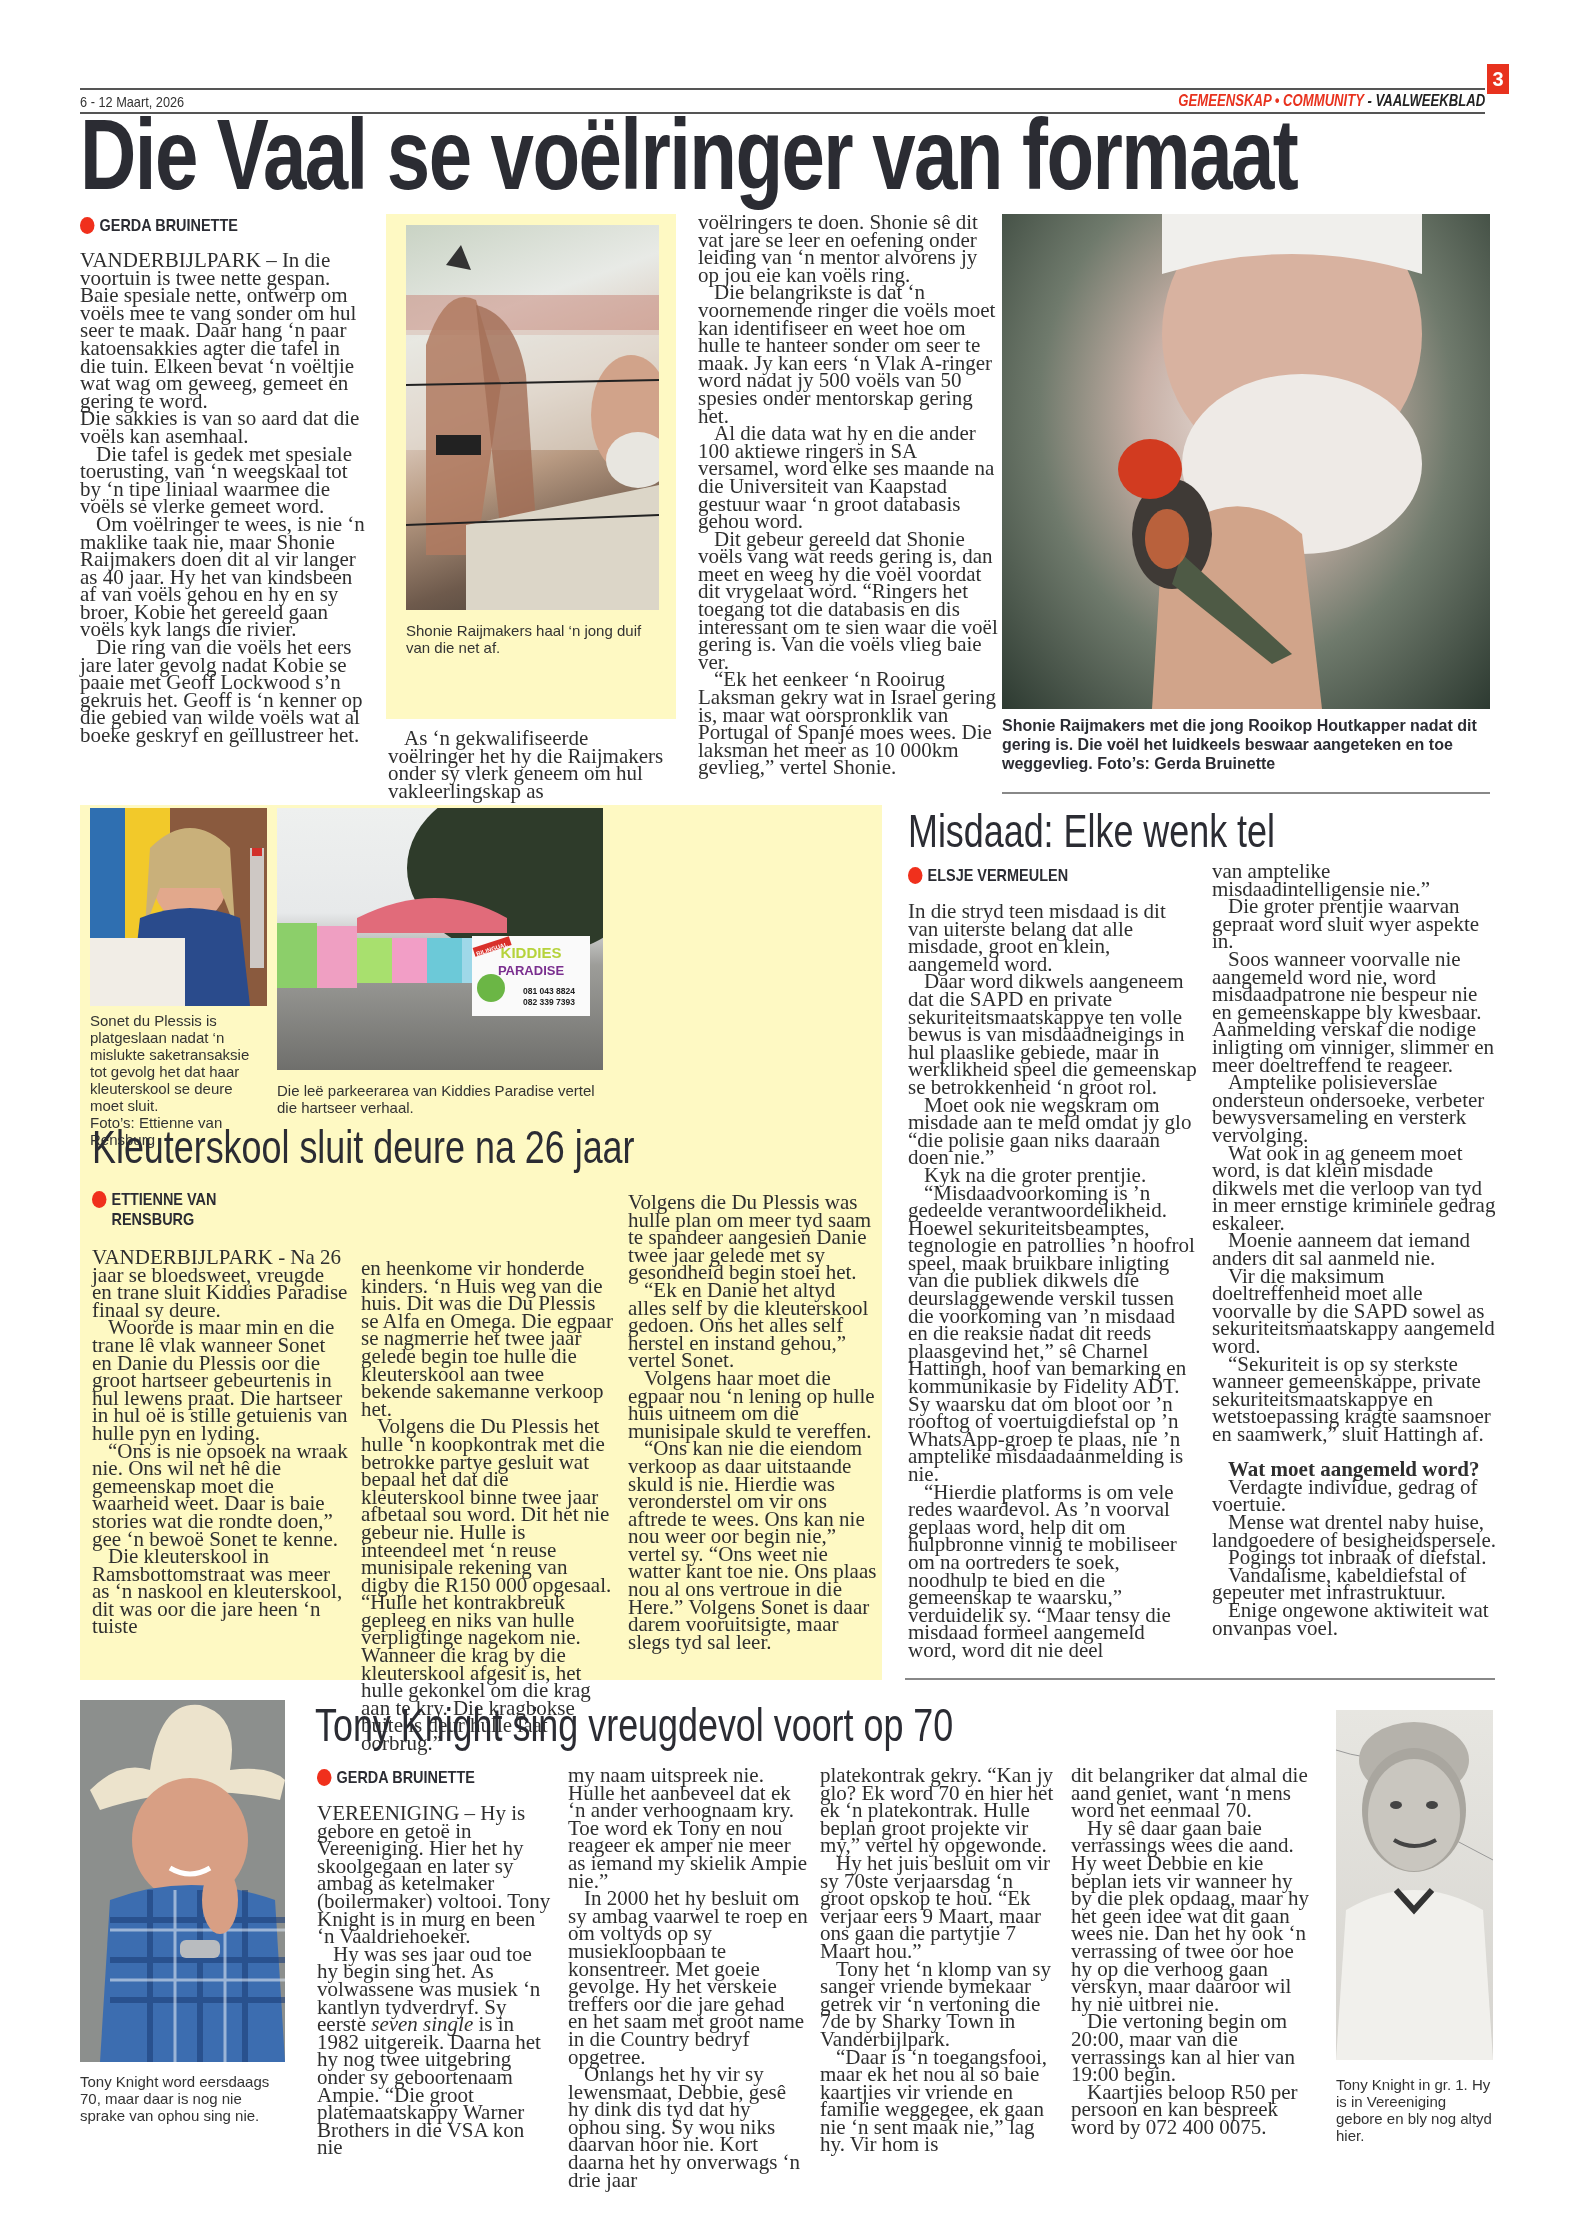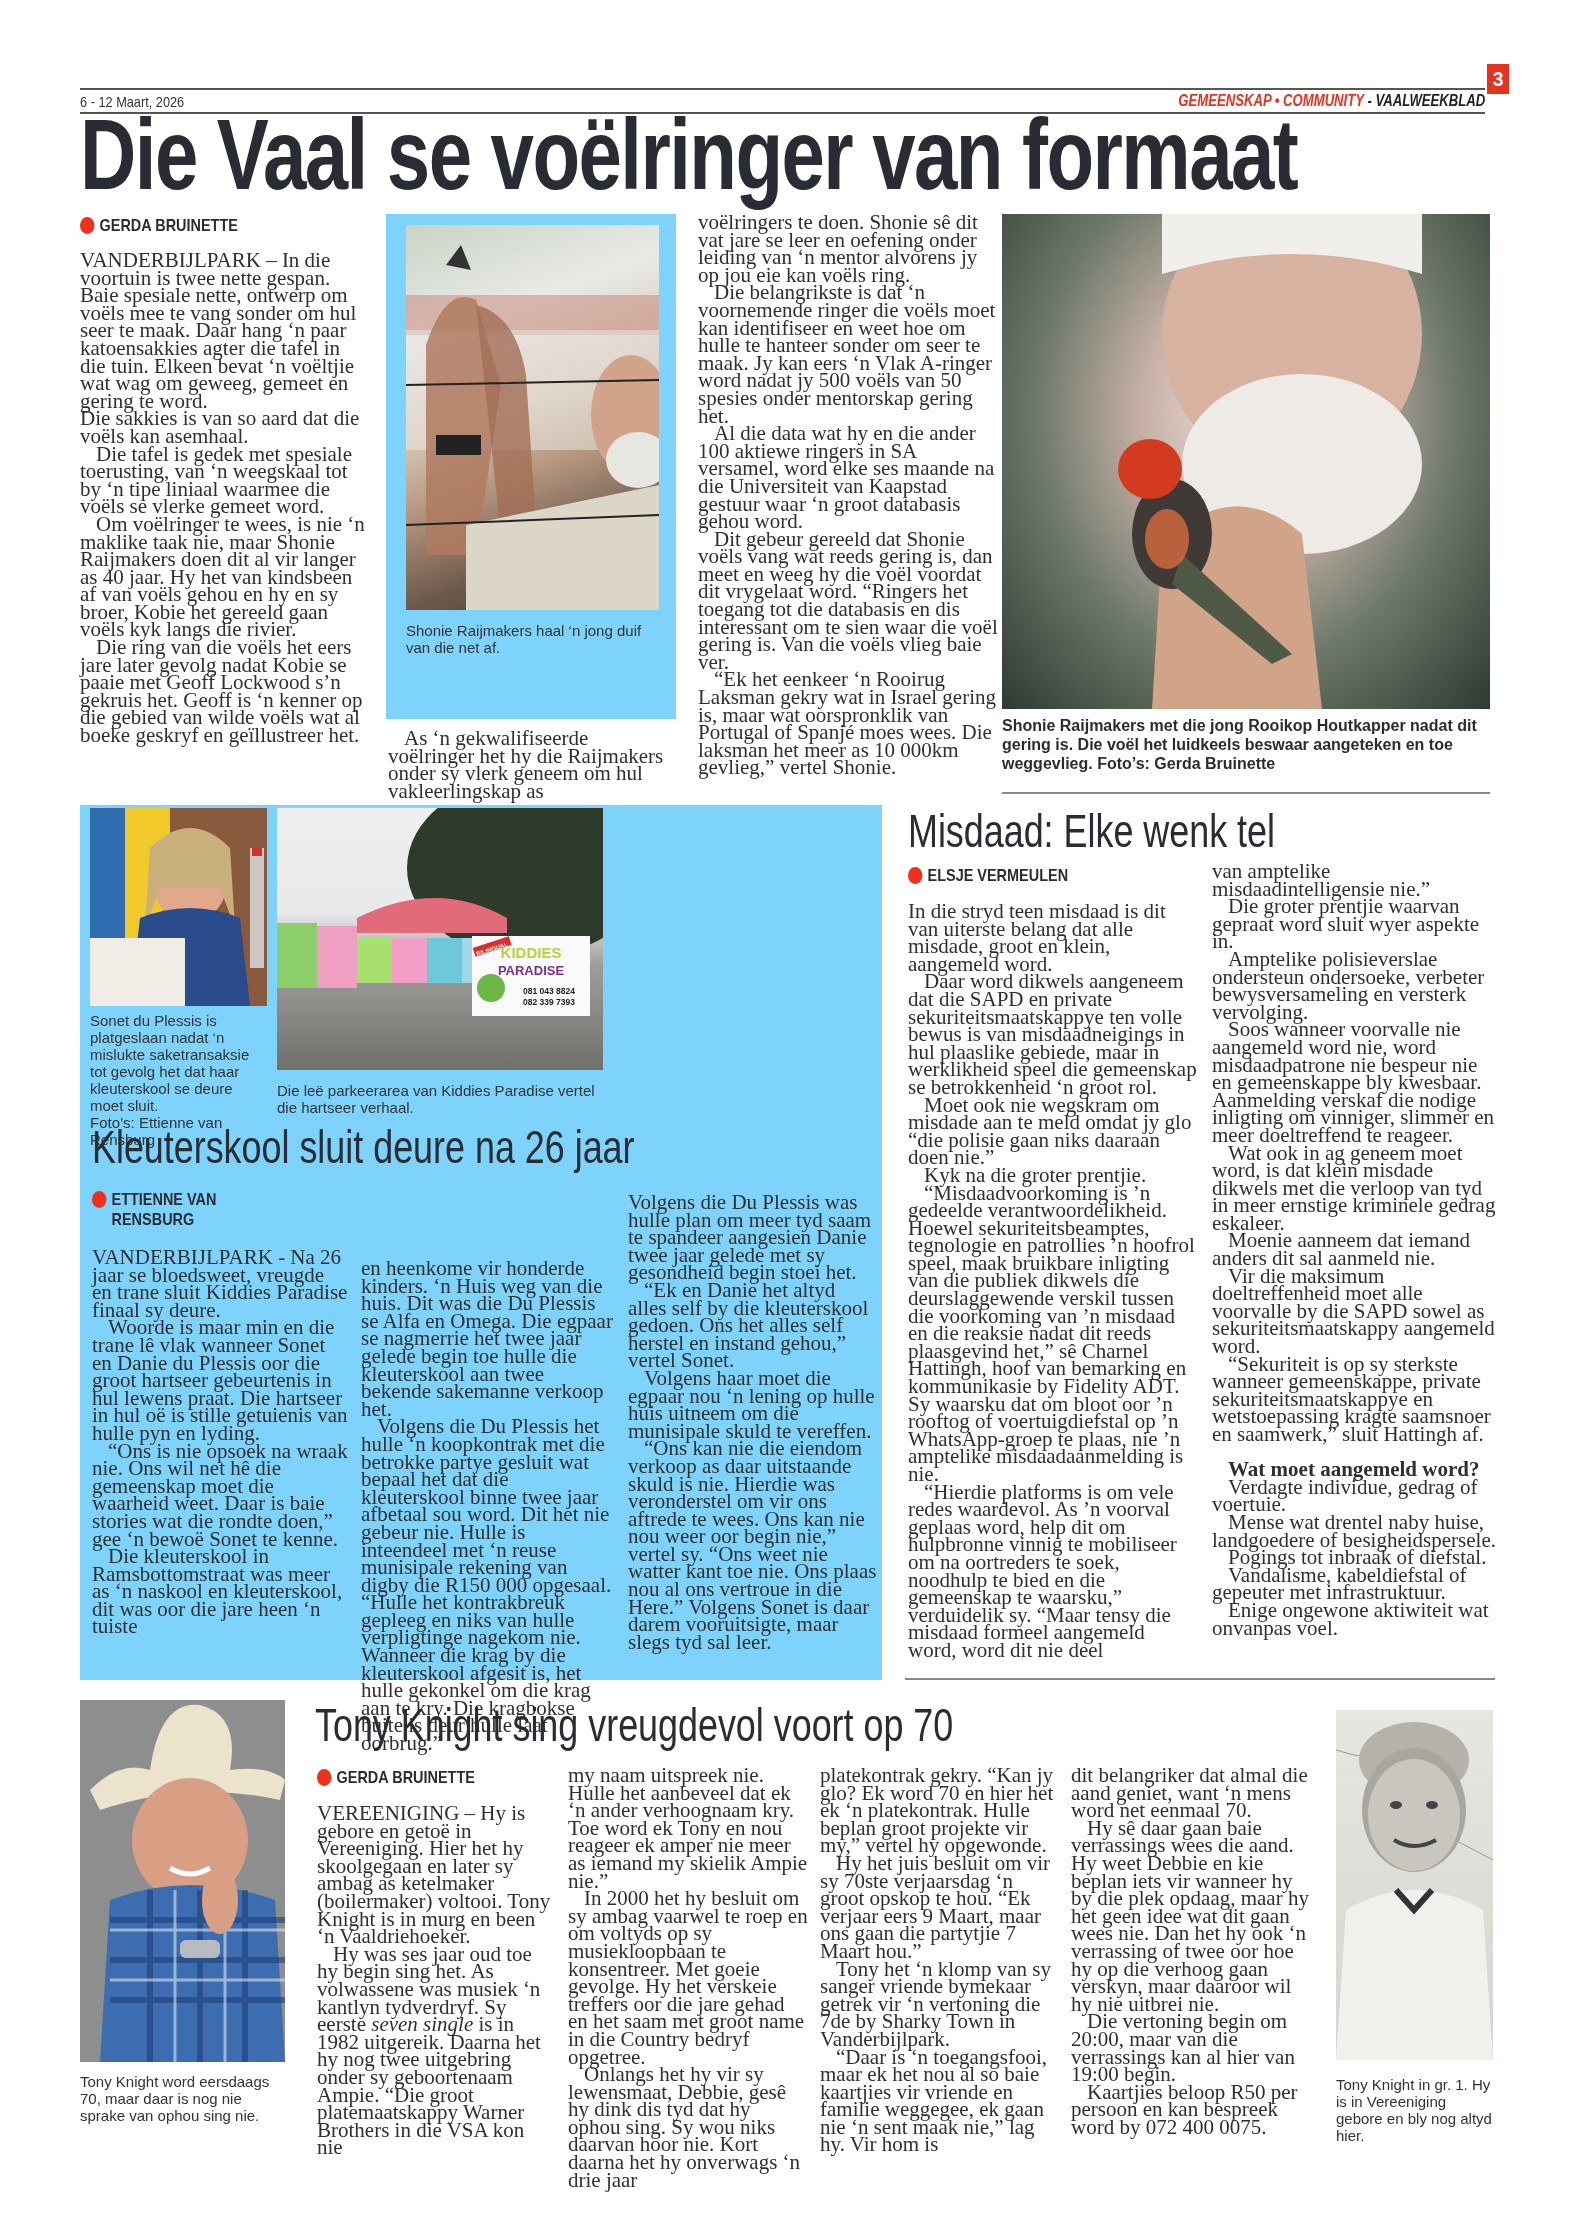--- a/index.html
+++ b/index.html
@@ -25,21 +25,21 @@
   .col { font-size: 21px; line-height: 17.6px; color: #2f2f2f; }
   .col p { text-indent: 16px; }
   .col p.noind { text-indent: 0; }
   .col p.bold { font-weight: bold; margin-top: 17.6px; }
 
   .cap { font-family: "Liberation Sans", sans-serif; font-size: 15px; line-height: 17px; color: #333; }
   .cap-bold { font-weight: bold; font-size: 16px; line-height: 19px; color: #2b2c33; }
 
   .photo { overflow: hidden; }
   .rule { height: 2px; background: #888; }
-  .greybox { background: #7dd3fc; }
+  .greybox { background: #fef9c3; }
 </style>
 </head>
 <body>
 
 <div class="abs mast">
   <span class="abs mast-date">6 - 12 Maart, 2026</span>
   <span class="abs mast-right">
     <span class="red">GEMEENSKAP</span>
     <span class="red"> </span><span class="red">•</span><span class="red"> </span>
     <span class="red">COMMUNITY</span>
@@ -189,22 +189,22 @@
   <p>Daar word dikwels aangeneem dat die SAPD en private sekuriteitsmaatskappye ten volle bewus is van misdaadneigings in hul plaaslike gebiede, maar in werklikheid speel die gemeenskap se betrokkenheid ‘n groot rol.</p>
   <p>Moet ook nie wegskram om misdade aan te meld omdat jy glo “die polisie gaan niks daaraan doen nie.”</p>
   <p>Kyk na die groter prentjie.</p>
   <p>“Misdaadvoorkoming is ’n gedeelde verantwoordelikheid. Hoewel sekuriteitsbeamptes, tegnologie en patrollies ’n hoofrol speel, maak bruikbare inligting van die publiek dikwels die deurslaggewende verskil tussen die voorkoming van ’n misdaad en die reaksie nadat dit reeds plaasgevind het,” sê Charnel Hattingh, hoof van bemarking en kommunikasie by Fidelity ADT. Sy waarsku dat om bloot oor ’n rooftog of voertuigdiefstal op ’n WhatsApp-groep te plaas, nie ’n amptelike misdaadaanmelding is nie.</p>
   <p>“Hierdie platforms is om vele redes waardevol. As ’n voorval geplaas word, help dit om hulpbronne vinnig te mobiliseer om na oortreders te soek, noodhulp te bied en die gemeenskap te waarsku,” verduidelik sy. “Maar tensy die misdaad formeel aangemeld word, word dit nie deel</p>
 </div>
 
 <div class="abs col" style="left:1212px; top:863px; width:285px;">
   <p class="noind">van amptelike misdaadintelligensie nie.”</p>
   <p>Die groter prentjie waarvan gepraat word sluit wyer aspekte in.</p>
+  <p>Soos wanneer voorvalle nie aangemeld word nie, word misdaadpatrone nie bespeur nie en gemeenskappe bly kwesbaar. Aanmelding verskaf die nodige inligting om vinniger, slimmer en meer doeltreffend te reageer.</p>
   <p>Amptelike polisieverslae ondersteun ondersoeke, verbeter bewysversameling en versterk vervolging.</p>
-  <p>Soos wanneer voorvalle nie aangemeld word nie, word misdaadpatrone nie bespeur nie en gemeenskappe bly kwesbaar. Aanmelding verskaf die nodige inligting om vinniger, slimmer en meer doeltreffend te reageer.</p>
   <p>Wat ook in ag geneem moet word, is dat klein misdade dikwels met die verloop van tyd in meer ernstige kriminele gedrag eskaleer.</p>
   <p>Moenie aanneem dat iemand anders dit sal aanmeld nie.</p>
   <p>Vir die maksimum doeltreffenheid moet alle voorvalle by die SAPD sowel as sekuriteitsmaatskappy aangemeld word.</p>
   <p>“Sekuriteit is op sy sterkste wanneer gemeenskappe, private sekuriteitsmaatskappye en wetstoepassing kragte saamsnoer en saamwerk,” sluit Hattingh af.</p>
   <p class="bold">Wat moet aangemeld word?</p>
   <p>Verdagte individue, gedrag of voertuie.</p>
   <p>Mense wat drentel naby huise, landgoedere of besigheidspersele.</p>
   <p>Pogings tot inbraak of diefstal.</p>
   <p>Vandalisme, kabeldiefstal of gepeuter met infrastruktuur.</p>
   <p>Enige ongewone aktiwiteit wat onvanpas voel.</p>

